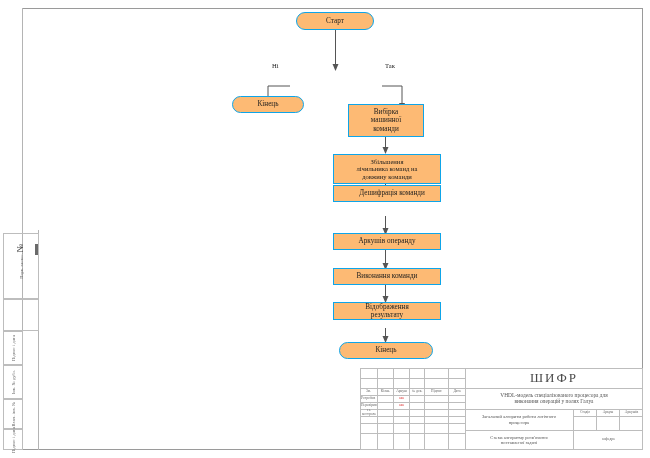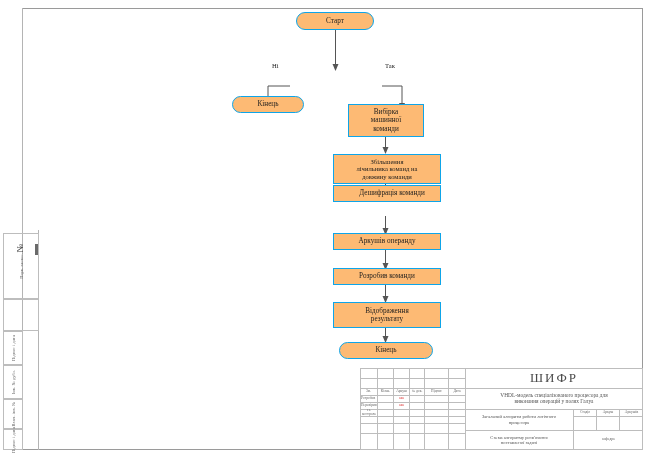--- a/index.html
+++ b/index.html
@@ -149,29 +149,29 @@
     <div class="node proc" style="left:333px;top:233px;width:108px;height:17px;">
       <span>Аркушів операнду</span>
     </div>
 
     <svg class="conn" style="left:380px;top:250px;width:12px;height:21px;" viewBox="0 0 12 21">
       <line x1="5.5" y1="0" x2="5.5" y2="14" stroke="#555" stroke-width="1"></line>
       <polygon points="5.5,20 2.5,13 8.5,13" fill="#555"></polygon>
     </svg>
 
     <div class="node proc" style="left:333px;top:268px;width:108px;height:17px;">
-      <span>Розробив команди</span>
+      <span>Виконання команди</span>
     </div>
 
     <svg class="conn" style="left:380px;top:285px;width:12px;height:19px;" viewBox="0 0 12 19">
       <line x1="5.5" y1="0" x2="5.5" y2="12" stroke="#555" stroke-width="1"></line>
       <polygon points="5.5,18 2.5,11 8.5,11" fill="#555"></polygon>
     </svg>
 
-    <div class="node proc" style="left:333px;top:302px;width:108px;height:26px;">
+    <div class="node proc" style="left:333px;top:302px;width:108px;height:18px;">
       <span style="white-space:pre-line">Відображення
 результату</span>
     </div>
 
     <svg class="conn" style="left:380px;top:328px;width:12px;height:16px;" viewBox="0 0 12 16">
       <line x1="5.5" y1="0" x2="5.5" y2="9" stroke="#555" stroke-width="1"></line>
       <polygon points="5.5,15 2.5,8 8.5,8" fill="#555"></polygon>
     </svg>
 
     <div class="node term" style="left:339px;top:342px;width:94px;height:17px;">

